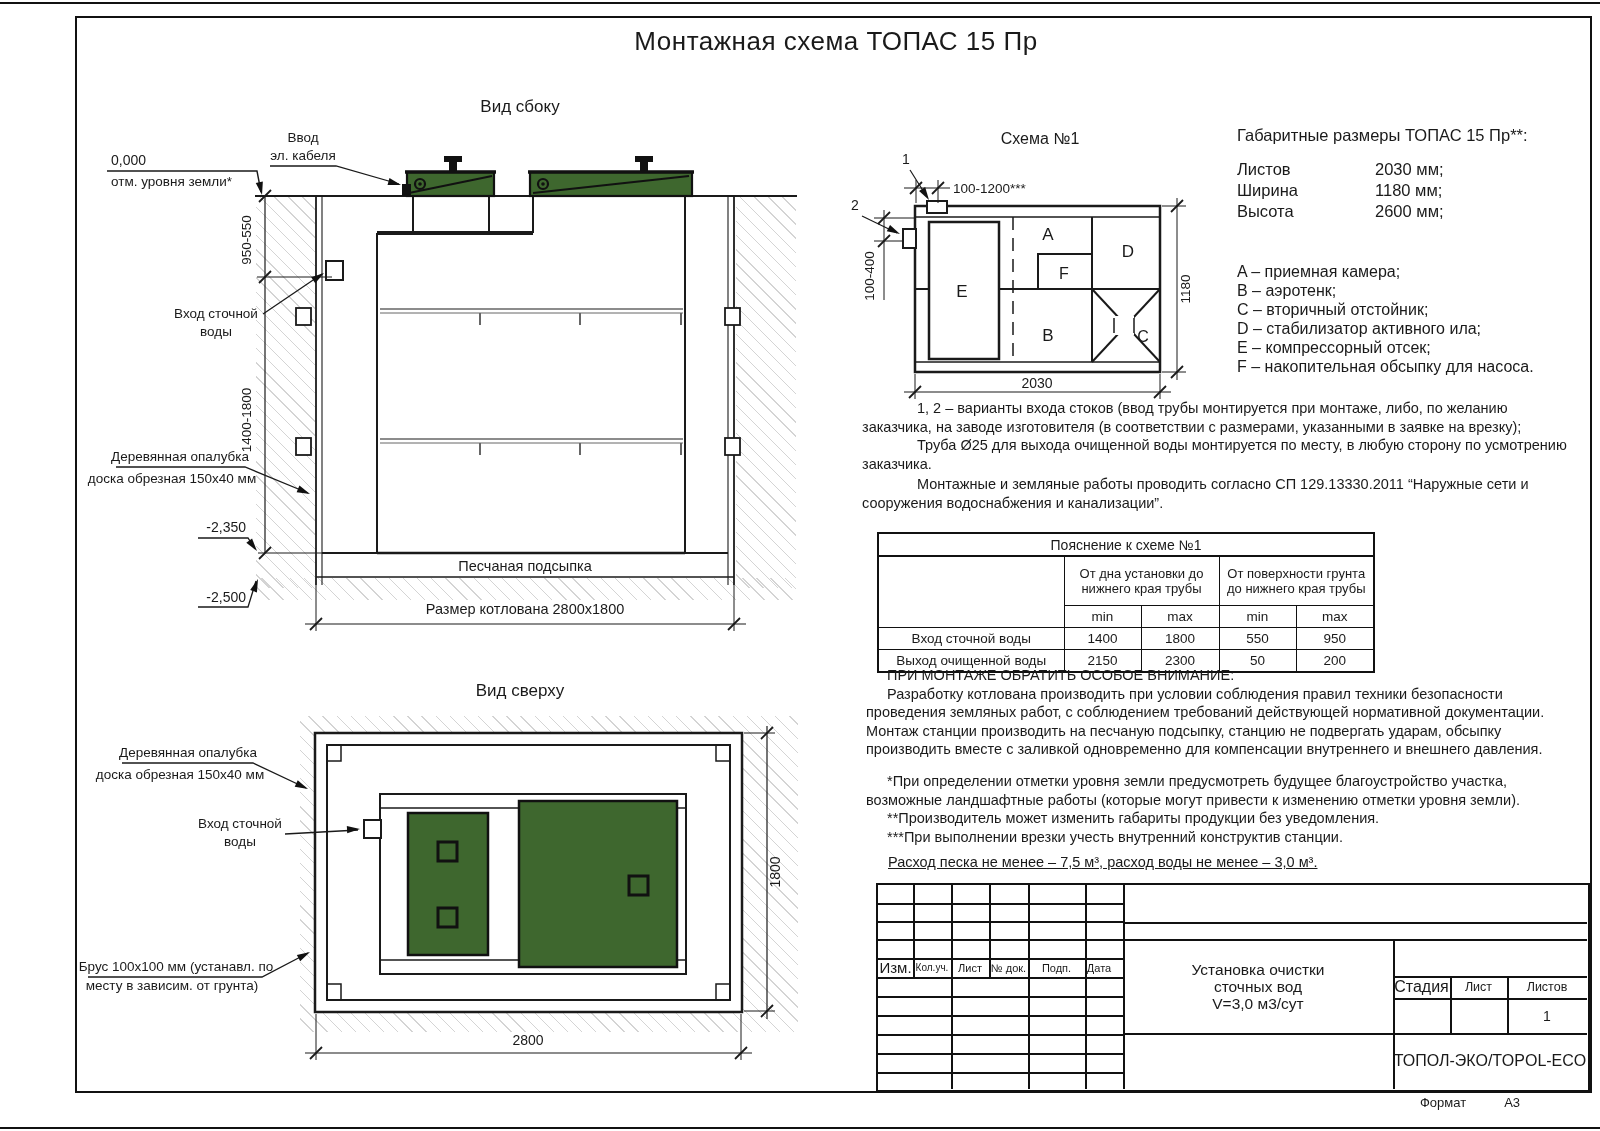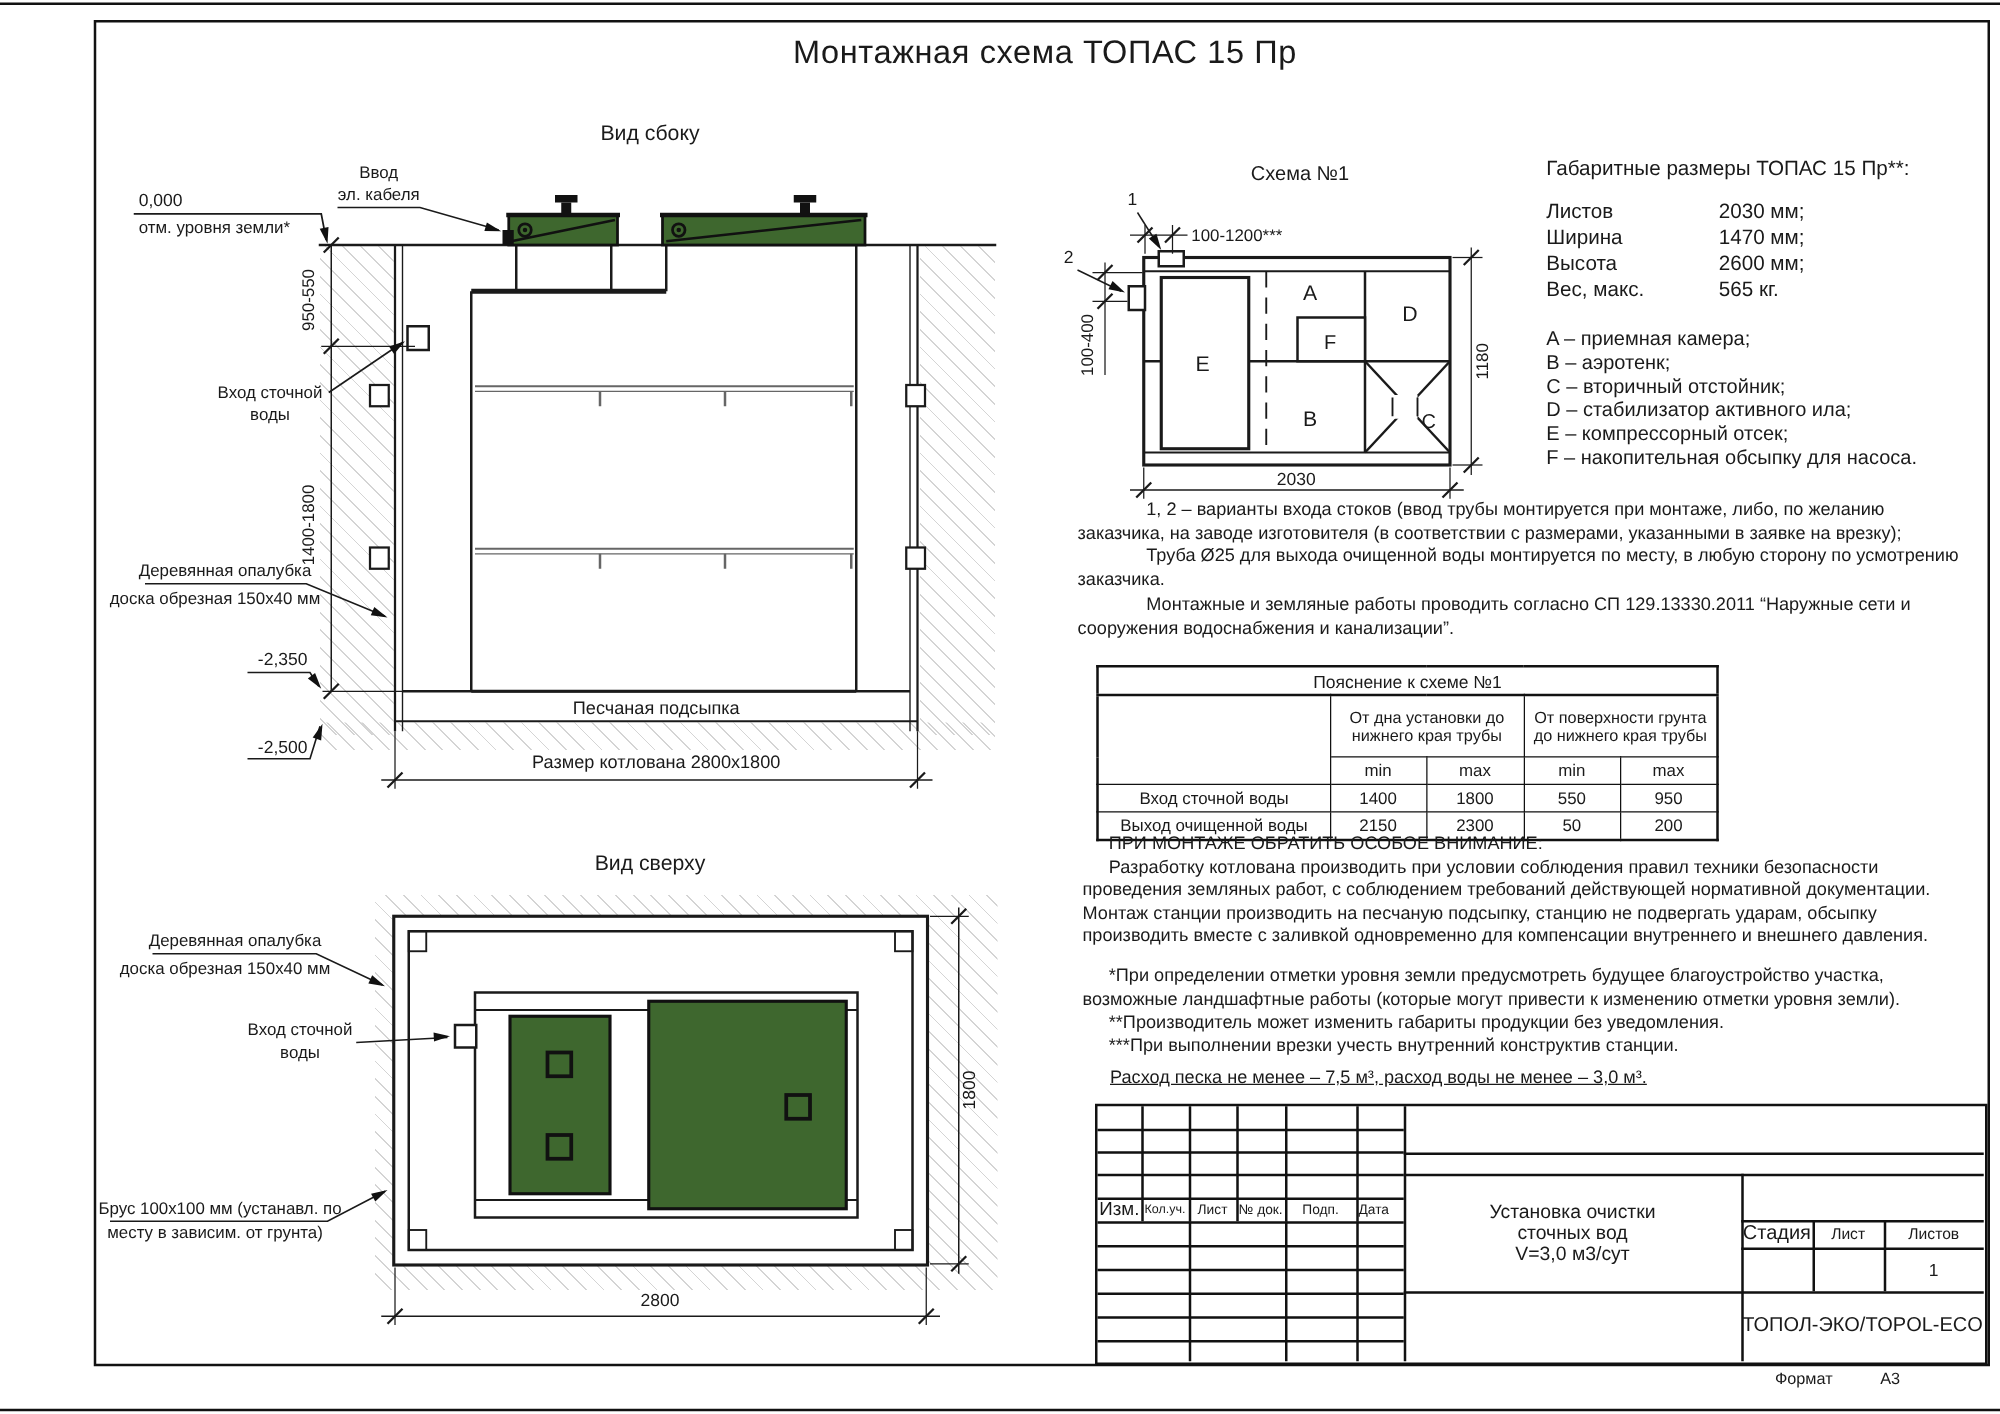--- a/index.html
+++ b/index.html
@@ -294,29 +294,25 @@
 </svg>
 
 <div class="tcol" style="top:126px">
   <p class="spec-head">Габаритные размеры ТОПАС 15 Пр**:</p>
   <div class="spec-row">
       <span class="lbl">Листов</span>
       <span>2030 мм;</span>
     </div>
   <div class="spec-row">
       <span class="lbl">Ширина</span>
-      <span>1470 мм;</span>
+      <span>1180 мм;</span>
     </div>
   <div class="spec-row">
       <span class="lbl">Высота</span>
       <span>2600 мм;</span>
-    </div>
-  <div class="spec-row">
-      <span class="lbl">Вес, макс.</span>
-      <span>565 кг.</span>
     </div>
 </div>
 <div class="tcol" style="top:262px">
   <div class="legend-line">A – приемная камера;</div>
   <div class="legend-line">B – аэротенк;</div>
   <div class="legend-line">C – вторичный отстойник;</div>
   <div class="legend-line">D – стабилизатор активного ила;</div>
   <div class="legend-line">E – компрессорный отсек;</div>
   <div class="legend-line">F – накопительная обсыпку для насоса.</div>
 </div>

